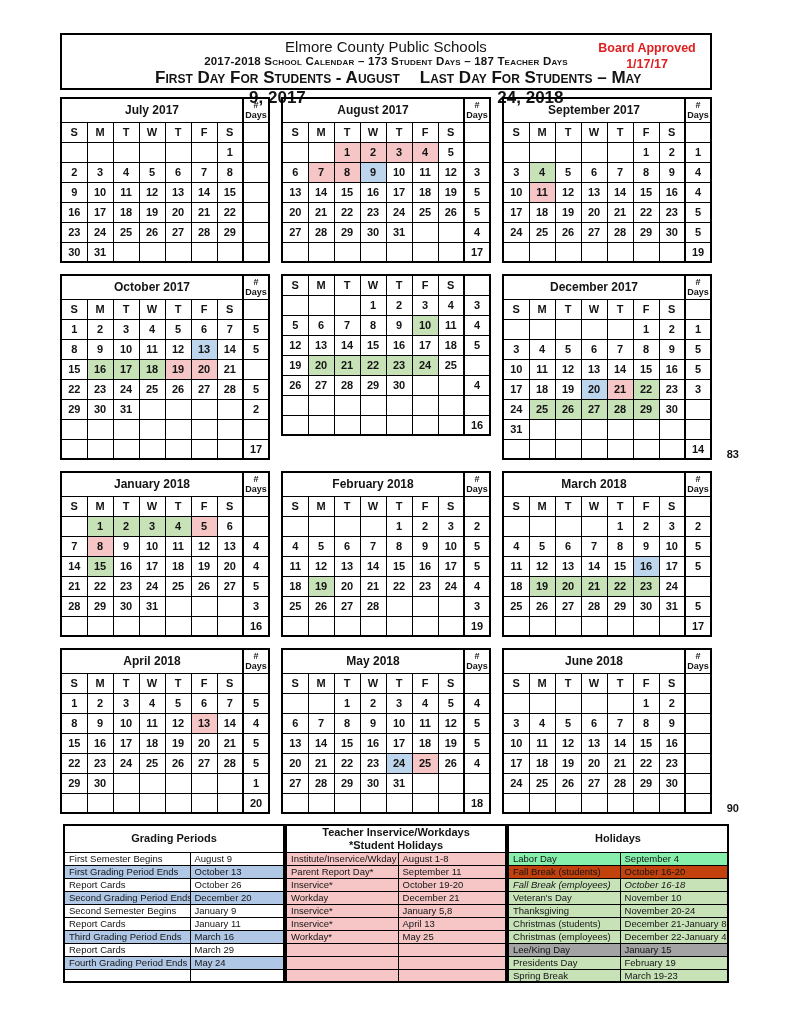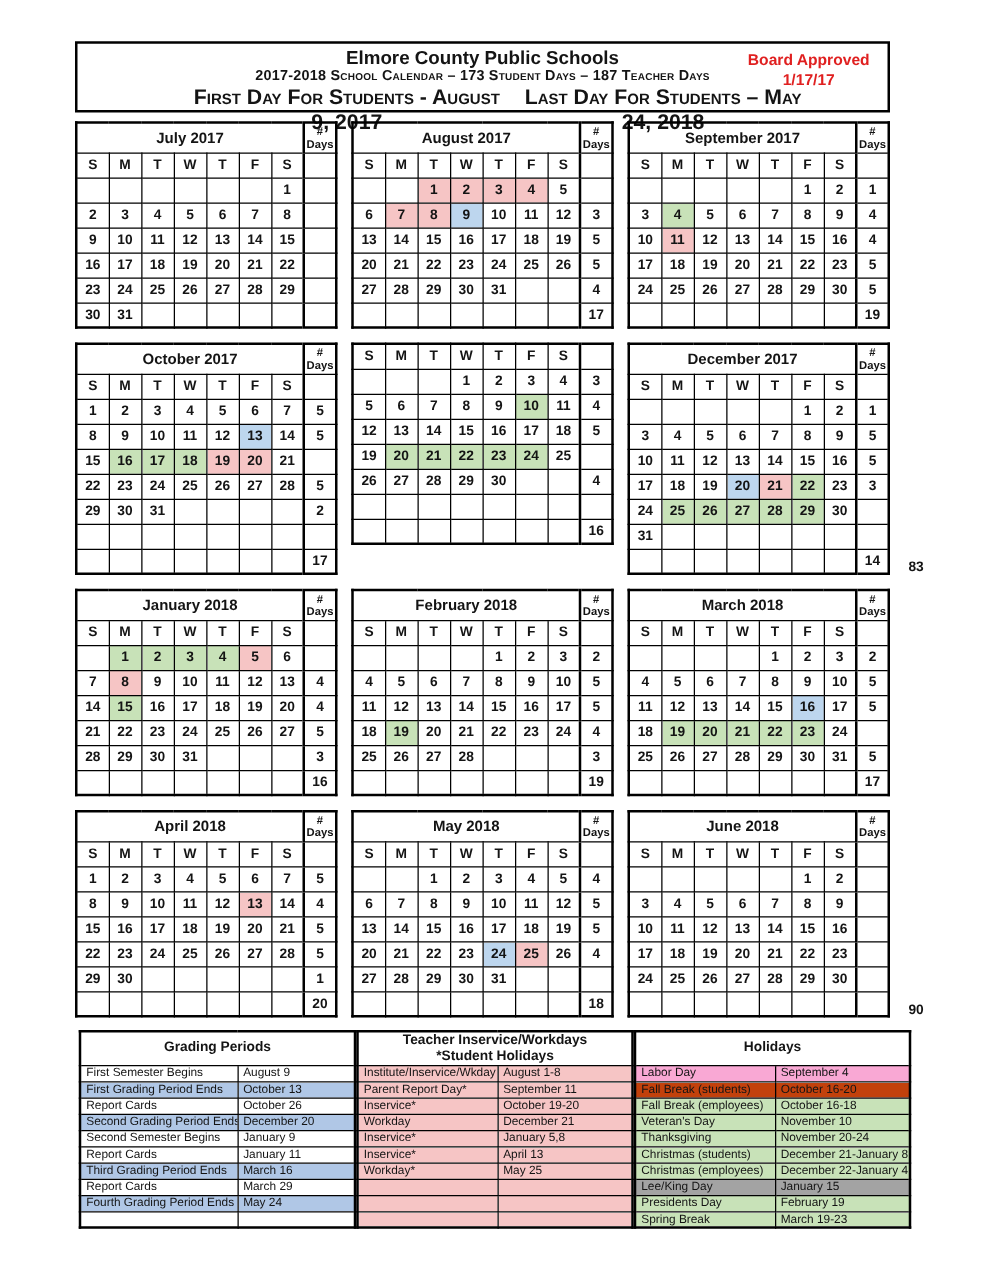--- a/index.html
+++ b/index.html
@@ -5,21 +5,21 @@
   * { box-sizing: border-box; }
   html,body { margin:0; padding:0; }
   body {
     width:791px; height:1024px; background:#ffffff;
     font-family:"Liberation Sans", sans-serif; color:#141414;
   }
   .page { position:relative; width:791px; height:1024px; padding:33px 0 0 60px; }
 
   
   .header-box { position:relative; width:652px; height:57px; border:2px solid #000; text-align:center; padding-top:3px; }
-  .h-line1 { font-size:15px; font-weight:bold; }
+  .h-line1 { font-size:15px; font-weight:normal; }
   .h-line2 { font-size:11.5px; font-weight:bold; font-variant:small-caps; letter-spacing:.2px; }
   .h-line3 { display:flex; justify-content:space-between; padding:1px 56px 0 86px; font-size:17px; font-weight:bold; font-variant:small-caps; }
   .board { position:absolute; top:5px; right:4px; width:118px; font-size:12.5px; font-weight:bold; line-height:1.3; text-align:center; }
 
   
   .months-grid { margin-top:7px; display:grid; grid-template-columns:repeat(3,210px); column-gap:11px; row-gap:11px; }
   .month-wrap { position:relative; }
   table.mt { border-collapse:collapse; table-layout:fixed; width:210px; border:2px solid #000; }
   .mt td { border:1px solid #000; text-align:center; height:20px; font-size:11px; font-weight:bold; padding:0; overflow:hidden; }
   .mt td.title { height:24px; font-size:12px; }
@@ -1193,29 +1193,29 @@
       <colgroup>
           <col style="width:112px">
           <col style="width:108px">
         </colgroup>
       <thead>
           <tr>
             <th colspan="2">Holidays</th>
           </tr>
         </thead>
       <tbody id="holidays-body">
-          <tr style="background: #f9a8d4;">
+          <tr style="background: #86efac;">
             <td>Labor Day</td>
             <td>September 4</td>
           </tr>
           <tr style="background: #c2410c;">
             <td>Fall Break (students)</td>
             <td>October 16-20</td>
           </tr>
-          <tr style="background: rgb(200, 226, 184);">
+          <tr style="background: rgb(200, 226, 184); font-style: italic;">
             <td>Fall Break (employees)</td>
             <td>October 16-18</td>
           </tr>
           <tr style="background: rgb(200, 226, 184);">
             <td>Veteran's Day</td>
             <td>November 10</td>
           </tr>
           <tr style="background: rgb(200, 226, 184);">
             <td>Thanksgiving</td>
             <td>November 20-24</td>

